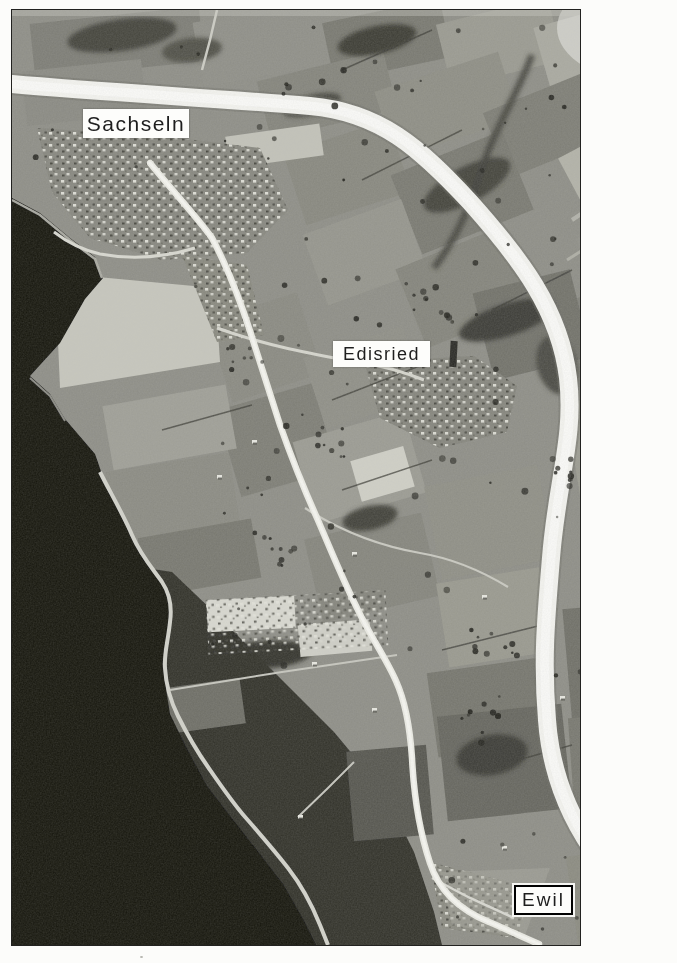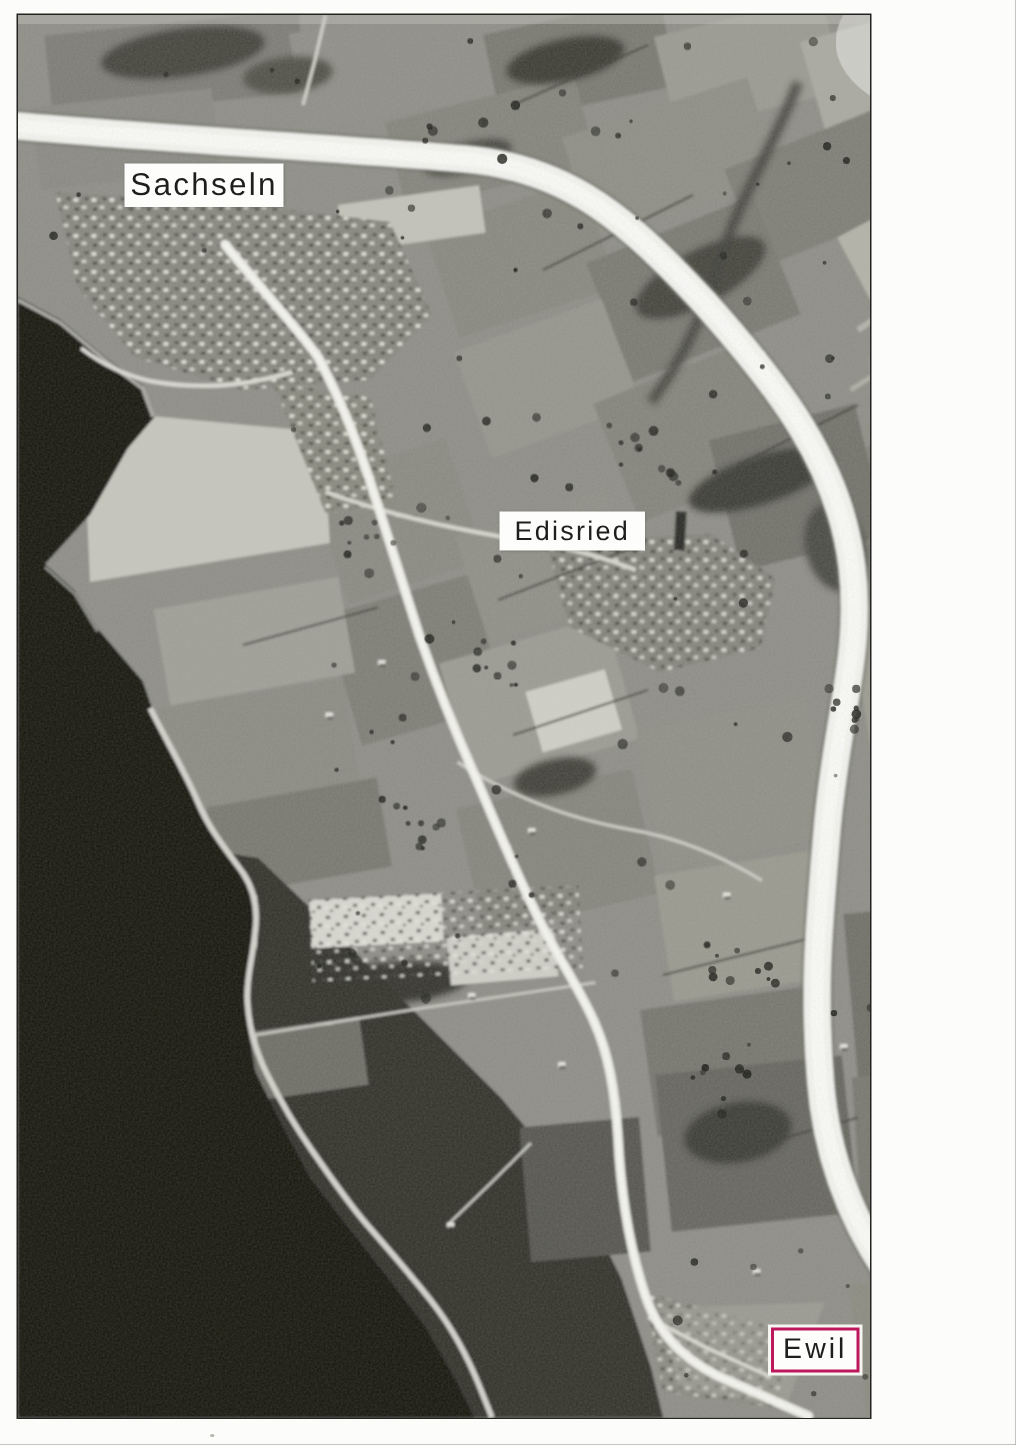--- a/index.html
+++ b/index.html
@@ -14,21 +14,21 @@
   .photo svg{position:absolute;left:0;top:0;display:block;}
   .place-label{
     position:absolute;display:flex;align-items:center;justify-content:center;
     background:#fdfdfb;color:#1e1e1e;white-space:nowrap;
     box-shadow:0 0 2px rgba(0,0,0,.35);
   }
   .lbl-sachseln{left:71px;top:99px;width:106px;height:29px;font-size:21px;letter-spacing:1.5px;}
   .lbl-edisried{left:321px;top:331px;width:97px;height:26px;font-size:18px;letter-spacing:1.5px;}
   .lbl-ewil{
     left:502px;top:875px;width:55px;height:26px;font-size:19px;letter-spacing:2px;
-    border:2px solid #be185d;box-shadow:0 0 0 2px #f5f5f2;
+    border:2px solid #000000;box-shadow:0 0 0 2px #f5f5f2;
   }
   .scan-speck{position:absolute;left:140px;top:956px;width:3px;height:2px;background:#b5b5af;border-radius:50%;}
 </style>
 </head>
 <body>
 
 <div class="photo">
   <svg width="648" height="935" viewBox="0 0 648 935">
     <defs>
       <filter id="soft">

